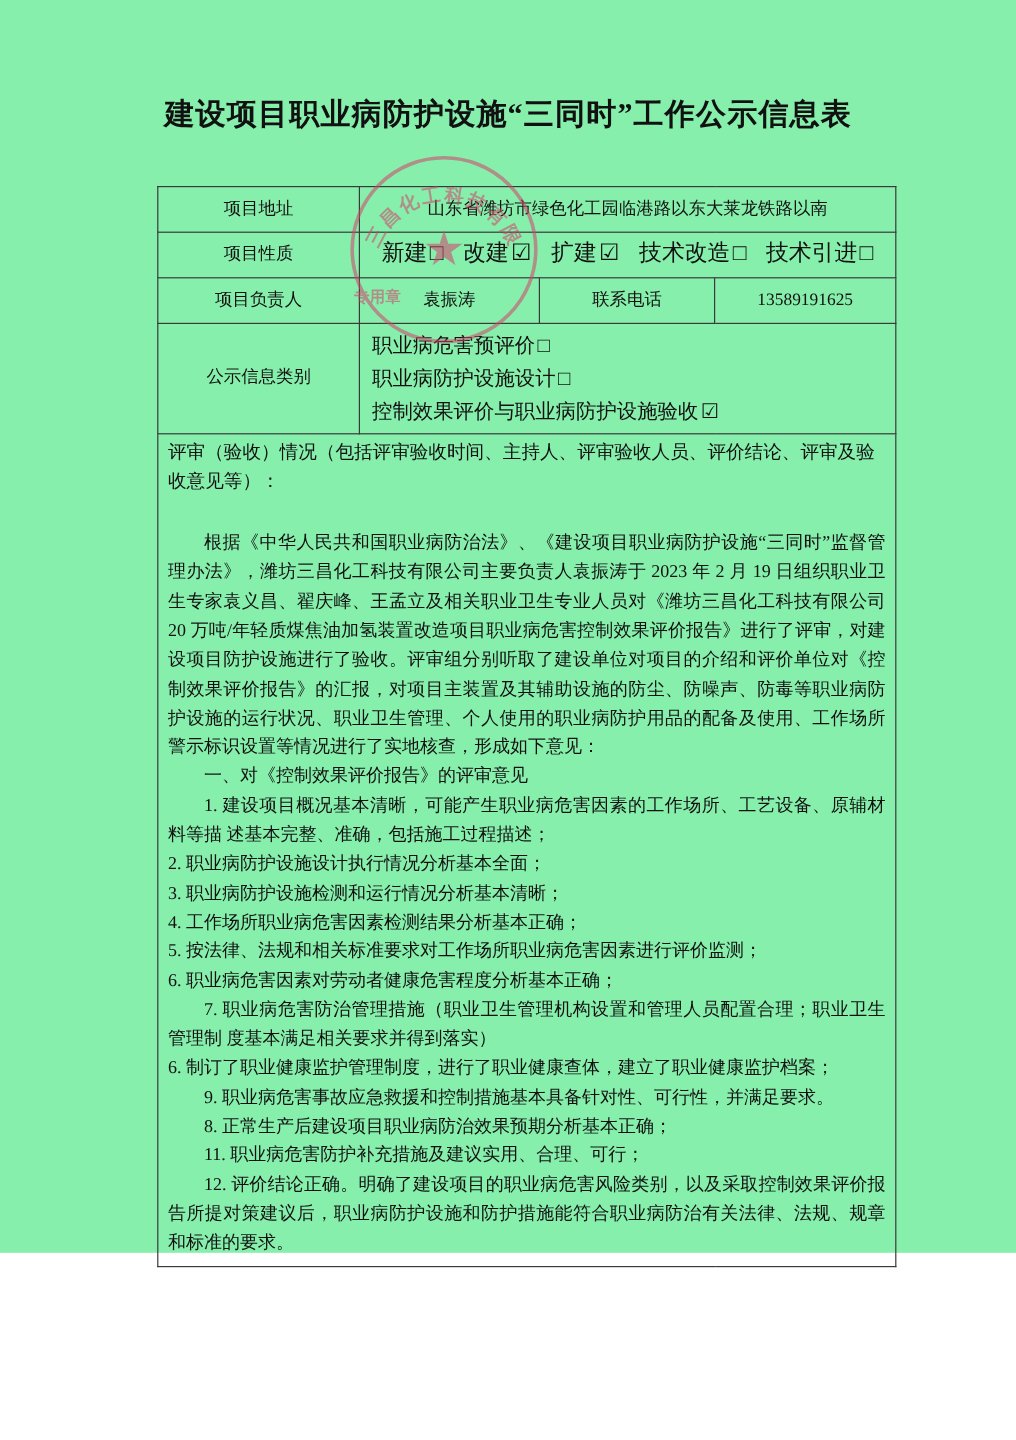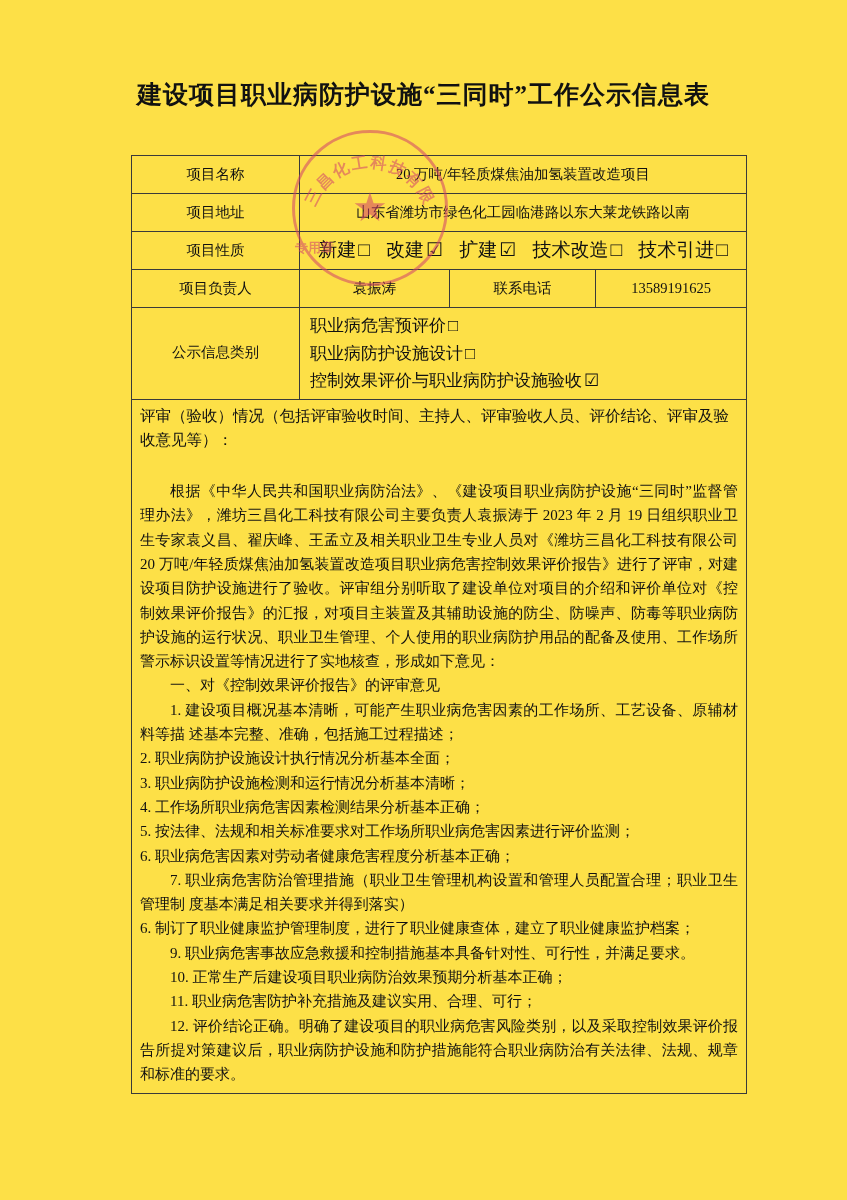--- a/index.html
+++ b/index.html
@@ -12,22 +12,22 @@
     height: 1200px;
     position: relative;
     font-family: "Liberation Serif", "DejaVu Serif", serif;
     color: #1a1a1a;
     overflow: hidden;
   }
   .page {
     position: absolute;
     left: 0; top: 0;
     width: 847px;
-    height: 1200px;
-    background: #fde047;
+    height: 1044px;
+    background: #86efac;
   }
   .doc-title {
     position: absolute;
     left: 0;
     top: 78px;
     width: 847px;
     text-align: center;
     font-size: 25px;
     font-weight: bold;
     letter-spacing: 1px;
@@ -153,24 +153,20 @@
 
   <div class="table-wrap">
     <table class="main">
       <colgroup>
         <col style="width:168px">
         <col style="width:150px">
         <col style="width:146px">
         <col style="width:151px">
       </colgroup>
       <tbody>
-        <tr class="row-h">
-          <td class="lbl">项目名称</td>
-          <td class="ctr" colspan="3">20 万吨/年轻质煤焦油加氢装置改造项目</td>
-        </tr>
         <tr class="row-h">
           <td class="lbl">项目地址</td>
           <td class="ctr" colspan="3">山东省潍坊市绿色化工园临港路以东大莱龙铁路以南</td>
         </tr>
         <tr class="row-h">
           <td class="lbl">项目性质</td>
           <td colspan="3">
             <div class="checkline">
               <span class="chk"><span>新建</span><span class="box">□</span></span>
               <span class="chk"><span>改建</span><span class="box">☑</span></span>
@@ -204,21 +200,21 @@
               <p>一、对《控制效果评价报告》的评审意见</p>
               <p>1. 建设项目概况基本清晰，可能产生职业病危害因素的工作场所、工艺设备、原辅材料等描 述基本完整、准确，包括施工过程描述；</p>
               <p class="noind">2. 职业病防护设施设计执行情况分析基本全面；</p>
               <p class="noind">3. 职业病防护设施检测和运行情况分析基本清晰；</p>
               <p class="noind">4. 工作场所职业病危害因素检测结果分析基本正确；</p>
               <p class="noind">5. 按法律、法规和相关标准要求对工作场所职业病危害因素进行评价监测；</p>
               <p class="noind">6. 职业病危害因素对劳动者健康危害程度分析基本正确；</p>
               <p>7. 职业病危害防治管理措施（职业卫生管理机构设置和管理人员配置合理；职业卫生管理制 度基本满足相关要求并得到落实）</p>
               <p class="noind">6. 制订了职业健康监护管理制度，进行了职业健康查体，建立了职业健康监护档案；</p>
               <p>9. 职业病危害事故应急救援和控制措施基本具备针对性、可行性，并满足要求。</p>
-              <p>10. 正常生产后建设项目职业病防治效果预期分析基本正确；</p>
+              <p>8. 正常生产后建设项目职业病防治效果预期分析基本正确；</p>
               <p>11. 职业病危害防护补充措施及建议实用、合理、可行；</p>
               <p>12. 评价结论正确。明确了建设项目的职业病危害风险类别，以及采取控制效果评价报告所提对策建议后，职业病防护设施和防护措施能符合职业病防治有关法律、法规、规章和标准的要求。</p>
             </div>
           </td>
         </tr>
       </tbody>
     </table>
   </div>
 
   <div class="stamp">

